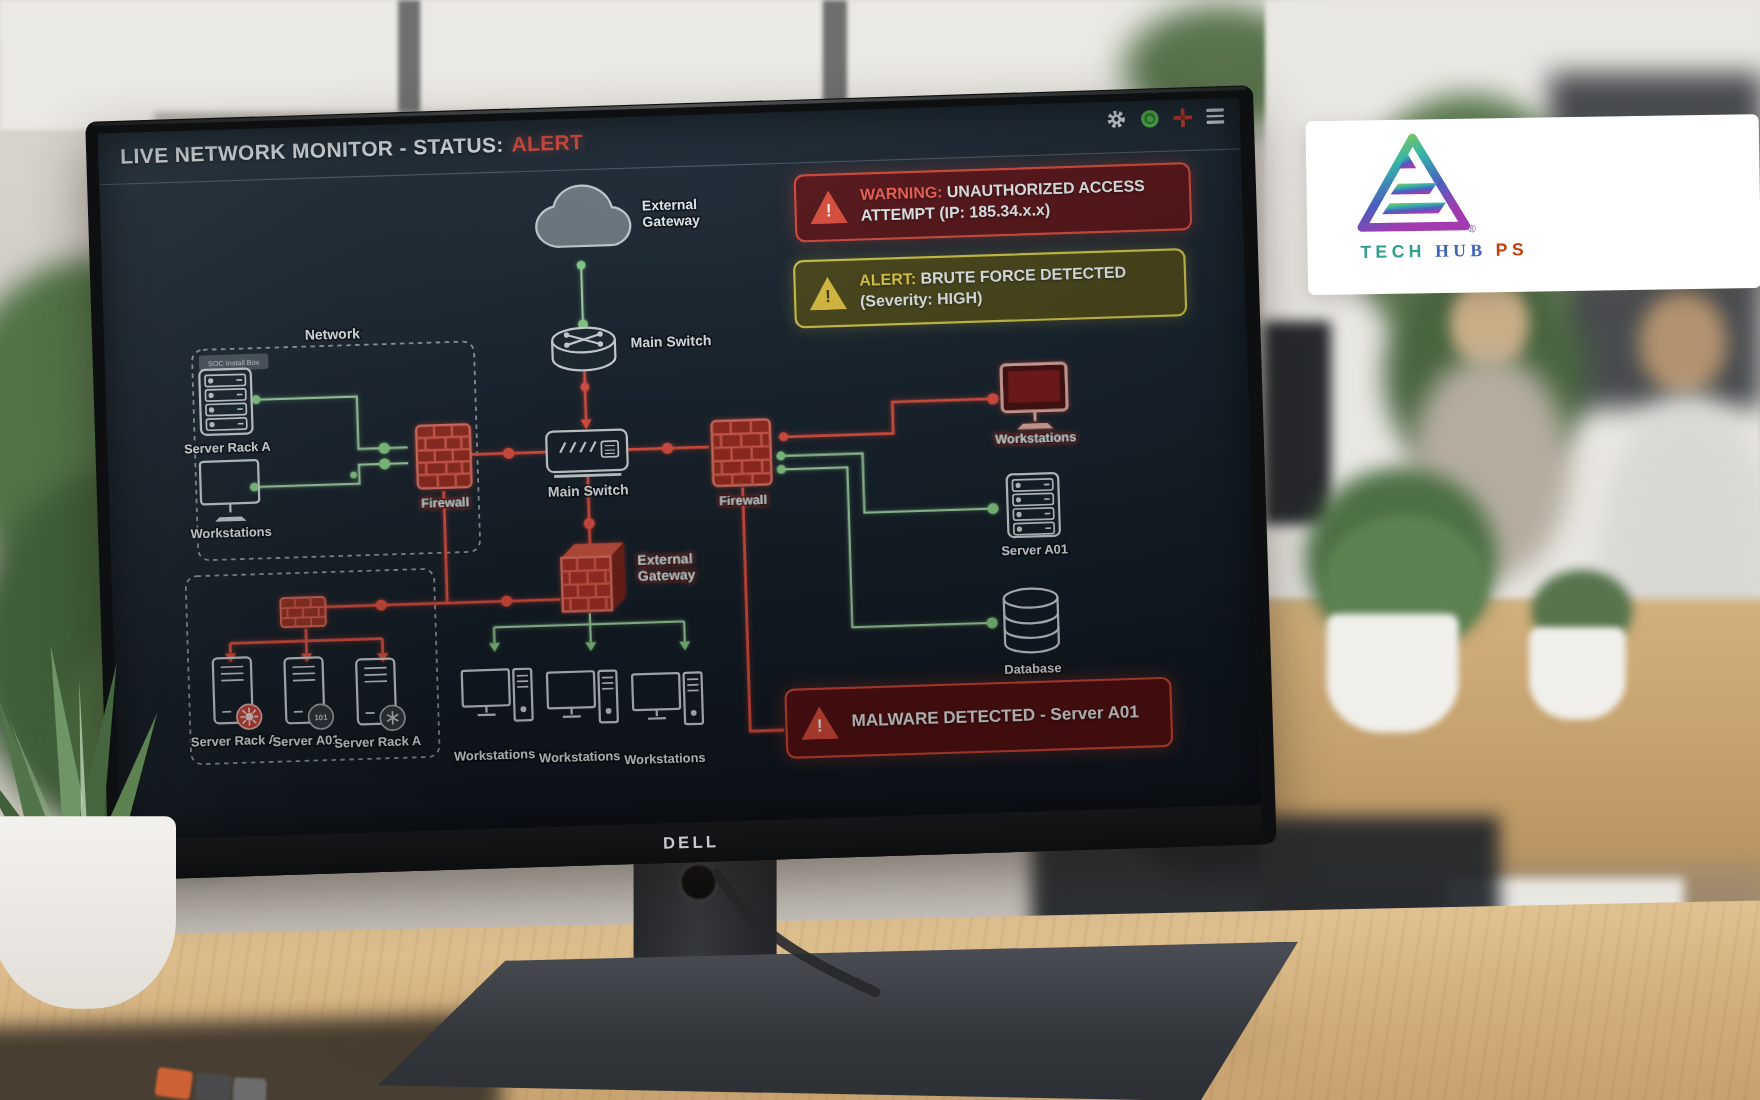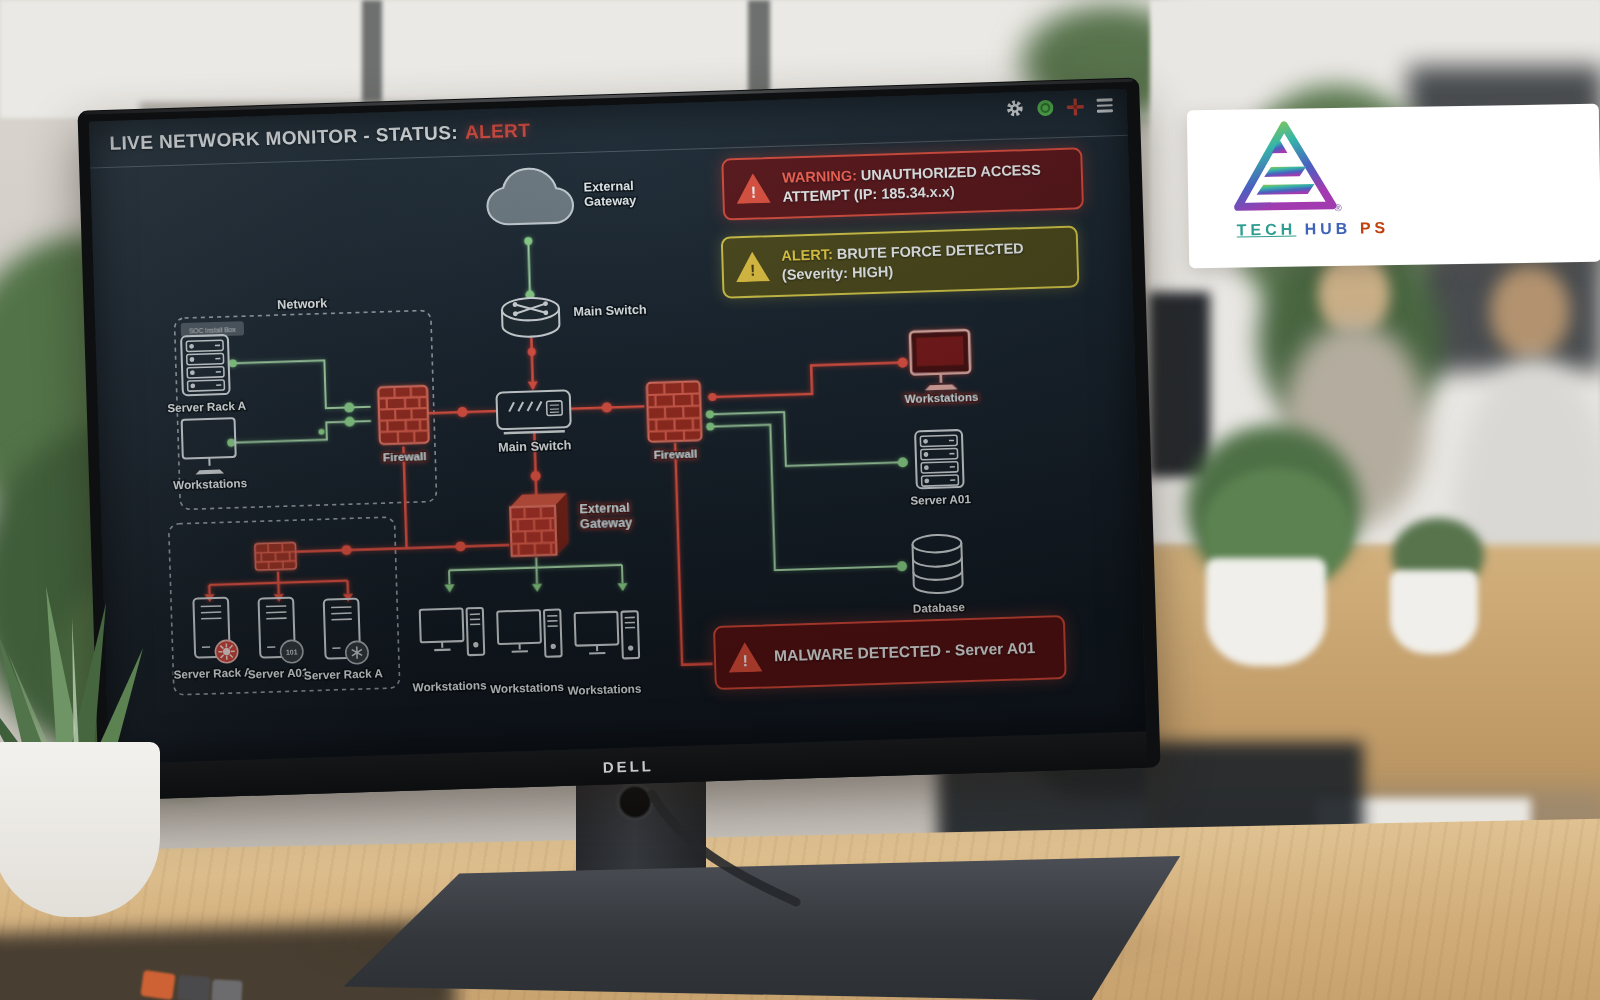--- a/index.html
+++ b/index.html
@@ -98,22 +98,22 @@
   .diagram{position:absolute;inset:0;width:100%;height:100%;}
   .nl{font-family:"Liberation Sans",sans-serif;font-weight:bold;font-size:11.5px;fill:#edf1f2;paint-order:stroke;stroke:rgba(6,12,16,.8);stroke-width:3px;}
   .nl2{font-size:12.5px;}
   .dash{fill:none;stroke:#98a2a8;stroke-width:1.6;stroke-dasharray:4 4;}
 
   
   .logo-card{left:1188px;top:107px;width:412px;height:158px;background:#fff;border-radius:6px;
     transform:rotate(-.9deg);z-index:9;box-shadow:0 6px 18px rgba(90,85,75,.25);
     display:flex;flex-direction:column;align-items:flex-start;padding:6px 0 0 38px;box-sizing:border-box;}
   .logo-text{font-size:16px;font-weight:bold;letter-spacing:4px;margin-top:-2px;margin-left:10px;}
-  .lw-t{color:#2f9d90;text-decoration:underline;}
-  .lw-h{color:#3f63b8;}
+  .lw-t{color:#2f9d90;}
+  .lw-h{color:#3f63b8;font-family:Liberation Serif, serif;}
   .lw-p{color:#c2410c;}
 </style>
 </head>
 <body>
 
 <div class="stage">
 
   <div class="abs wall"></div>
   <div class="abs window-band"></div>
   <div class="abs mullion" style="left:362px;top:0;width:20px;height:112px;"></div>

